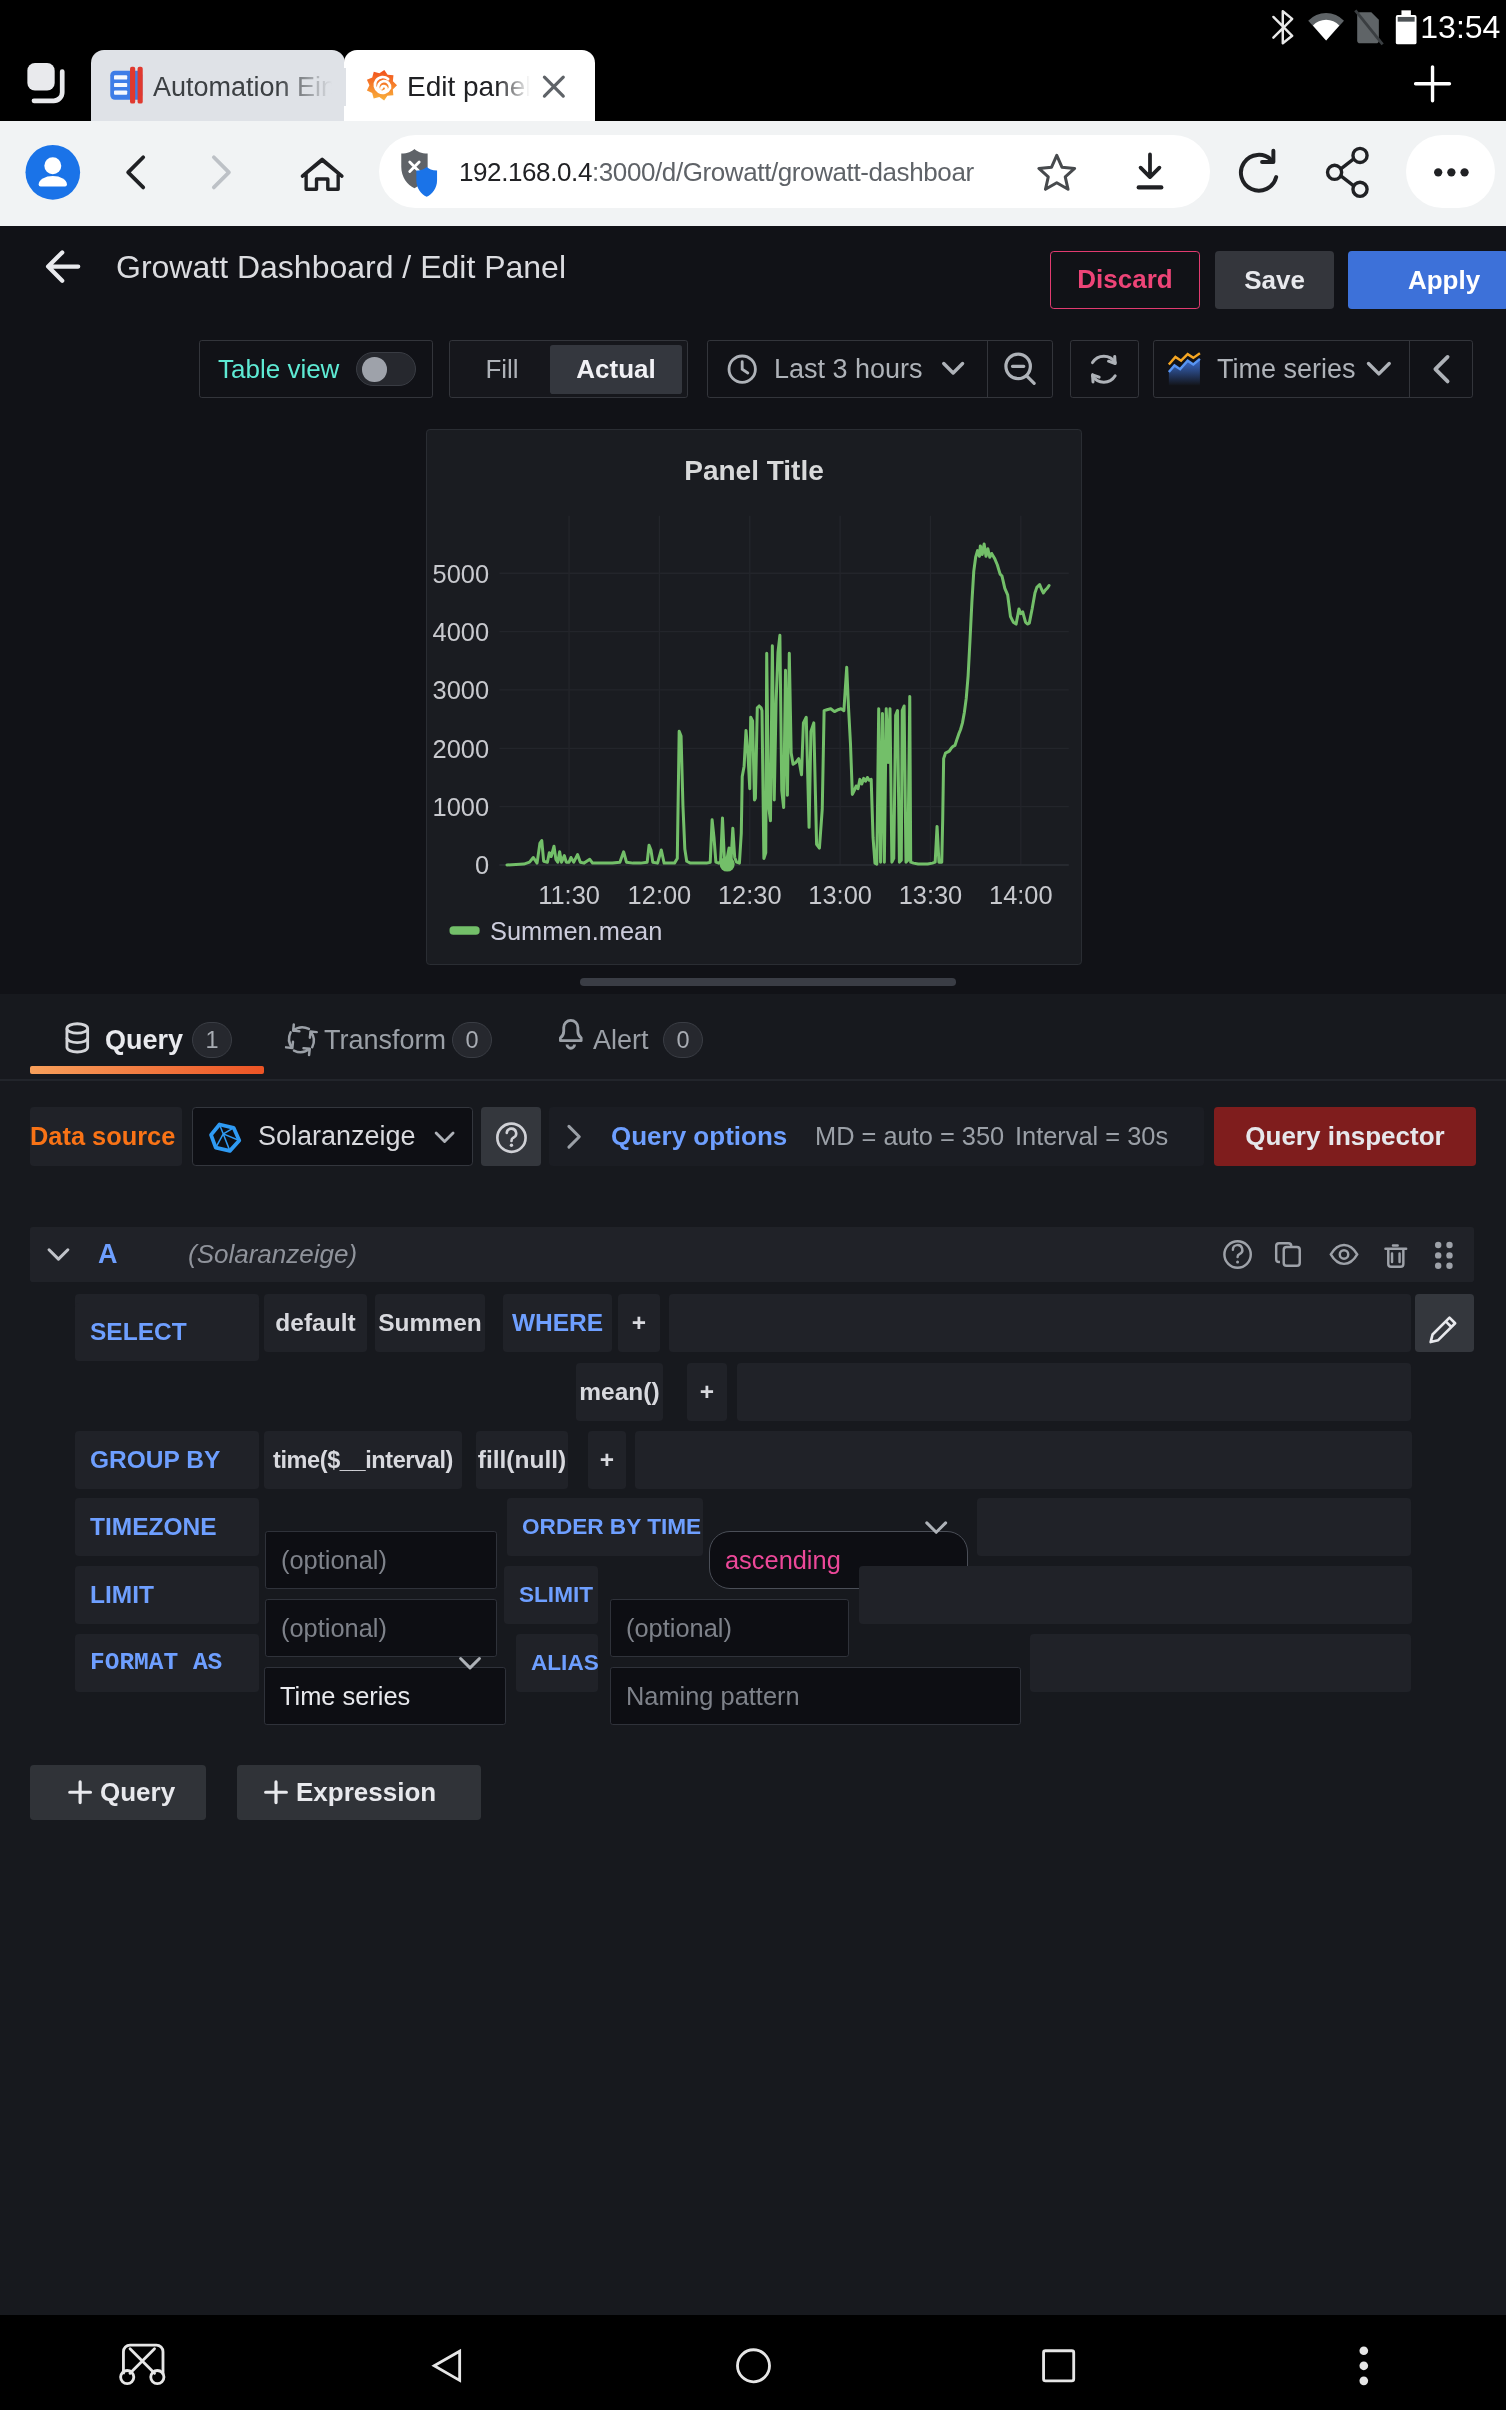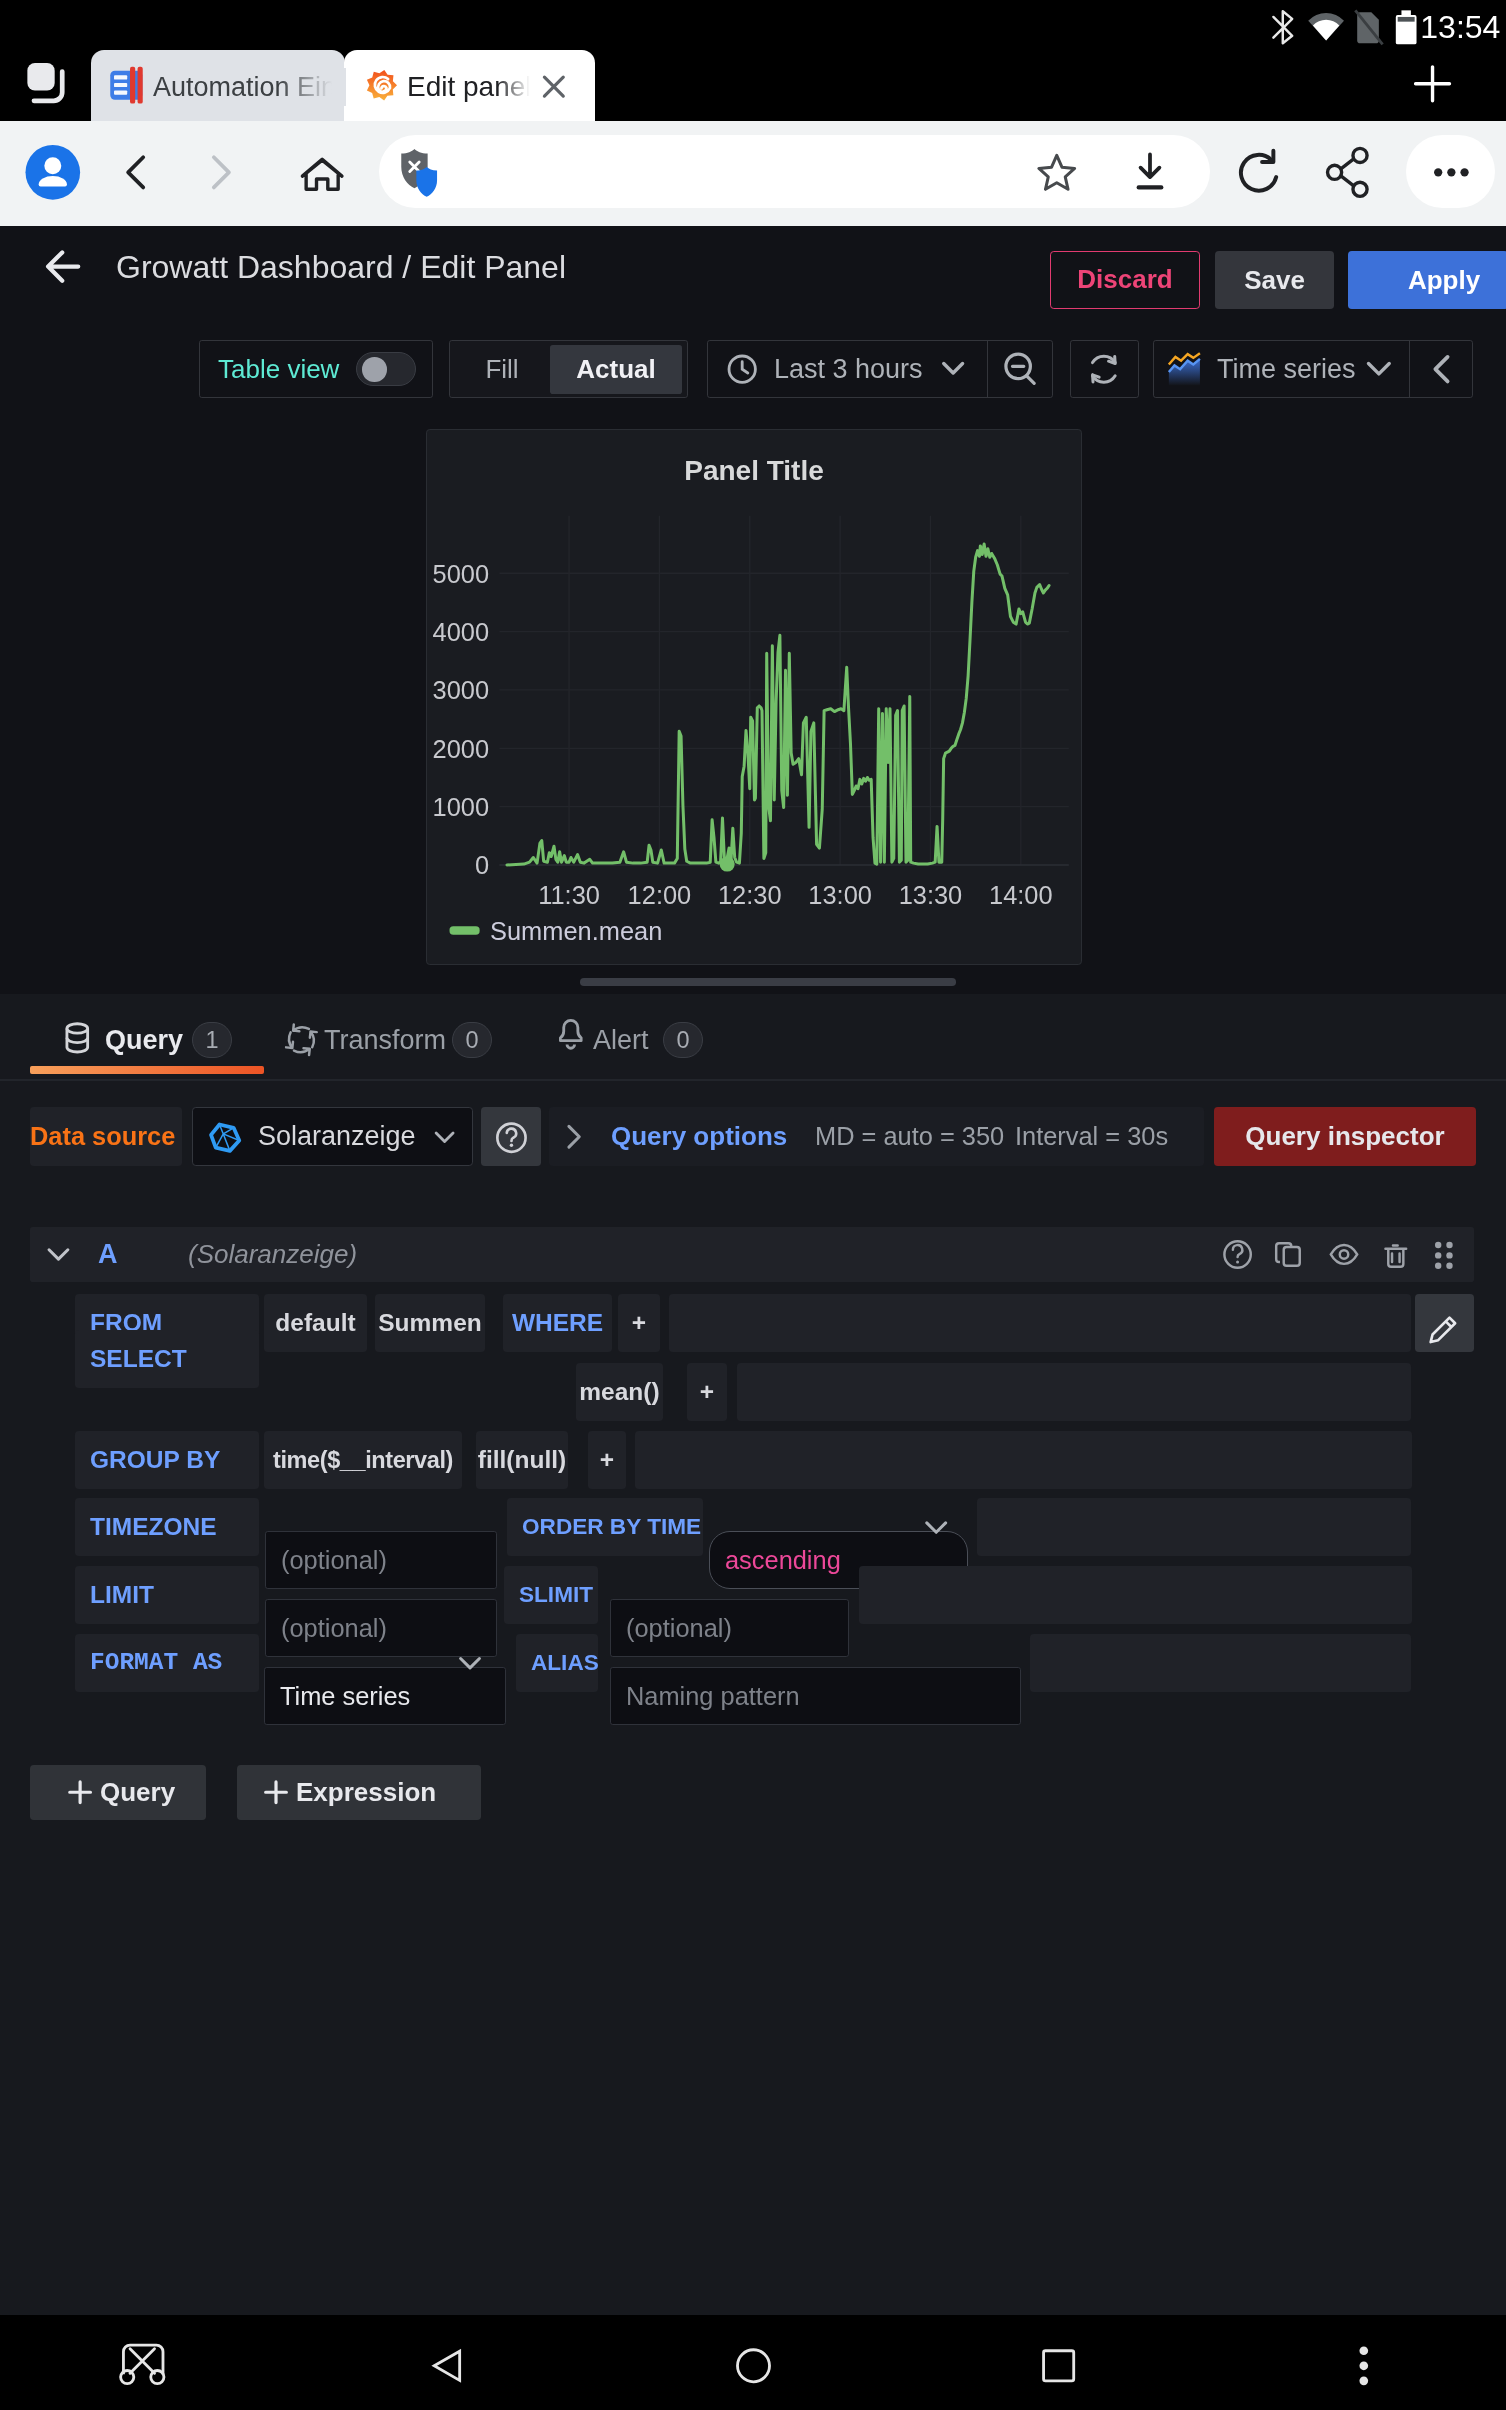--- a/index.html
+++ b/index.html
@@ -19,20 +19,21 @@
   <div class="ab" id="tabstrip" style="left:0;top:49px;width:1507px;height:73px;background:#000;"></div>
   <div class="ab" id="tab1" style="left:91px;top:50px;width:254px;height:72px;background:#DFE2E7;border-radius:13px 13px 0 0;"></div>
   <div class="ab" id="tab2" style="left:344px;top:50px;width:251px;height:72px;background:#fff;border-radius:13px 13px 0 0;"></div>
   <div class="ab" style="left:153px;top:70px;width:188px;height:34px;line-height:34px;font-size:27px;color:#3C4043;overflow:hidden;white-space:nowrap;">Automation Eins</div>
   <div class="ab" style="left:278px;top:68px;width:68px;height:38px;background:linear-gradient(90deg,rgba(223,226,231,0),#DFE2E7 80%);"></div>
   <div class="ab" style="left:407px;top:70px;width:127px;height:34px;line-height:34px;font-size:28px;color:#202124;">Edit panel</div>
   <div class="ab" style="left:497px;top:68px;width:41px;height:38px;background:linear-gradient(90deg,rgba(255,255,255,0),#fff 80%);"></div>
 
   <div class="ab" id="urlbar" style="left:0;top:121px;width:1507px;height:105px;background:#F1F3F4;"></div>
   <div class="ab" id="urlpill" style="left:379px;top:135px;width:831px;height:73px;background:#fff;border-radius:37px;"></div>
+  <div class="ab" style="left:459px;top:157px;width:565px;height:30px;line-height:30px;font-size:26px;color:#202124;white-space:nowrap;letter-spacing:-0.4px;">192.168.0.4<span style="color:#5F6368;">:3000/d/Growatt/growatt-dashboar</span></div>
   <div class="ab" id="morepill" style="left:1406px;top:135px;width:89px;height:73px;background:#fff;border-radius:37px;"></div>
 
   <div class="ab" id="grafana" style="left:0;top:226px;width:1507px;height:2089px;background:#111217;"></div>
   <div class="ab" style="left:116px;top:248px;height:38px;line-height:38px;font-size:32px;color:#DBDCE0;">Growatt Dashboard / Edit Panel</div>
   <div class="ab" style="left:1050px;top:251px;width:150px;height:58px;border:1.9px solid #E23B70;border-radius:3.8px;box-sizing:border-box;line-height:55px;text-align:center;font-size:26px;font-weight:700;color:#ED4477;">Discard</div>
   <div class="ab" style="left:1215px;top:251px;width:119px;height:58px;background:#34363C;border-radius:3.8px;line-height:58px;text-align:center;font-size:26px;font-weight:700;color:#E8E9ED;">Save</div>
   <div class="ab" style="left:1348px;top:251px;width:128px;height:58px;background:#3D71D9;border-radius:3.8px;line-height:58px;text-align:center;font-size:26px;font-weight:700;color:#FFFFFF;padding-left:32px;">Apply</div>
 
   <div class="tbox" style="left:199px;top:340px;width:234px;"></div>
   <div class="ab" style="left:218px;top:340px;height:70px;line-height:58px;font-size:26px;color:#5eead4;">Table view</div>
@@ -84,21 +85,21 @@
   <div class="ab" style="left:188px;top:1227px;height:55px;line-height:55px;font-size:26px;font-style:italic;color:#8F939B;">(Solaranzeige)</div>
 
   <div class="seg lbl" style="left:75px;top:1294px;width:184px;">FROM</div>
   <div class="seg" style="left:264px;top:1294px;width:103px;">default</div>
   <div class="seg" style="left:375px;top:1294px;width:110px;">Summen</div>
   <div class="seg" style="left:503px;top:1294px;width:109px;color:#6E9FFF;">WHERE</div>
   <div class="seg" style="left:618px;top:1294px;width:42px;">+</div>
   <div class="seg" style="left:669px;top:1294px;width:742px;"></div>
   <div class="ab" id="pencilbtn" style="left:1415px;top:1294px;width:59px;height:58px;background:#34373D;border-radius:3.8px;"></div>
 
-  <div class="seg lbl" style="left:75px;top:1330px;width:184px;">SELECT</div>
+  <div class="seg lbl" style="left:75px;top:1303px;width:184px;">SELECT</div>
   <div class="seg" style="left:576px;top:1363px;width:87px;">mean()</div>
   <div class="seg" style="left:687px;top:1363px;width:40px;">+</div>
   <div class="seg" style="left:737px;top:1363px;width:674px;"></div>
 
   <div class="seg lbl" style="left:75px;top:1431px;width:184px;">GROUP BY</div>
   <div class="seg" style="left:264px;top:1431px;width:198px;font-size:23.5px;letter-spacing:-0.4px;">time($__interval)</div>
   <div class="seg" style="left:476px;top:1431px;width:92px;">fill(null)</div>
   <div class="seg" style="left:588px;top:1431px;width:38px;">+</div>
   <div class="seg" style="left:635px;top:1431px;width:777px;"></div>
 

